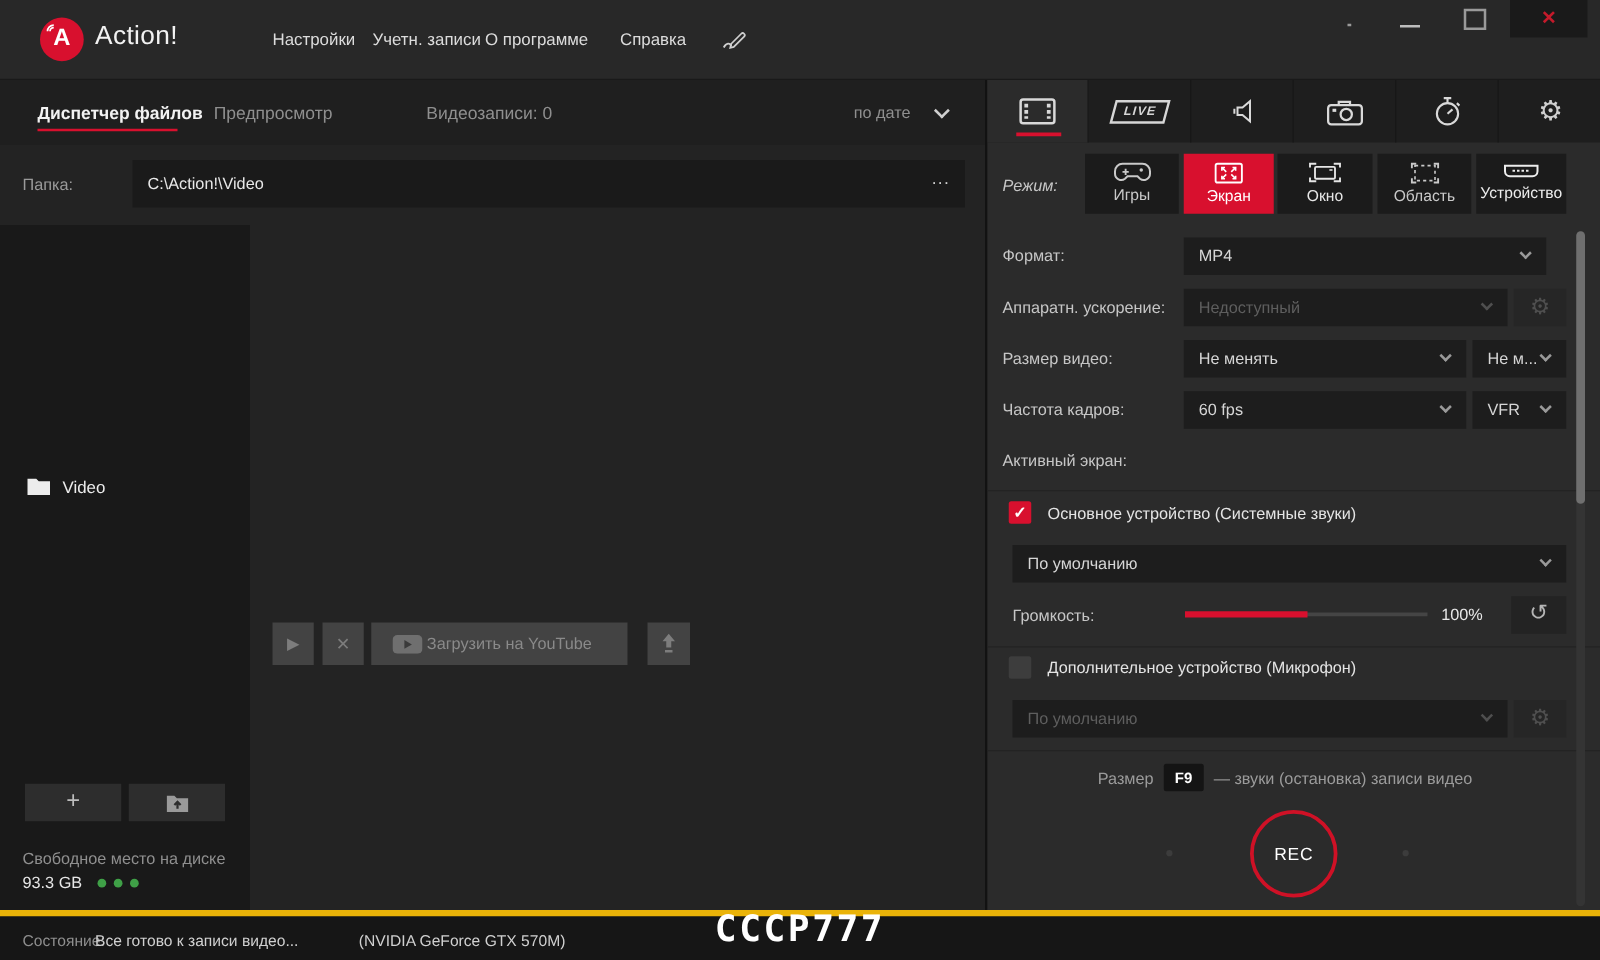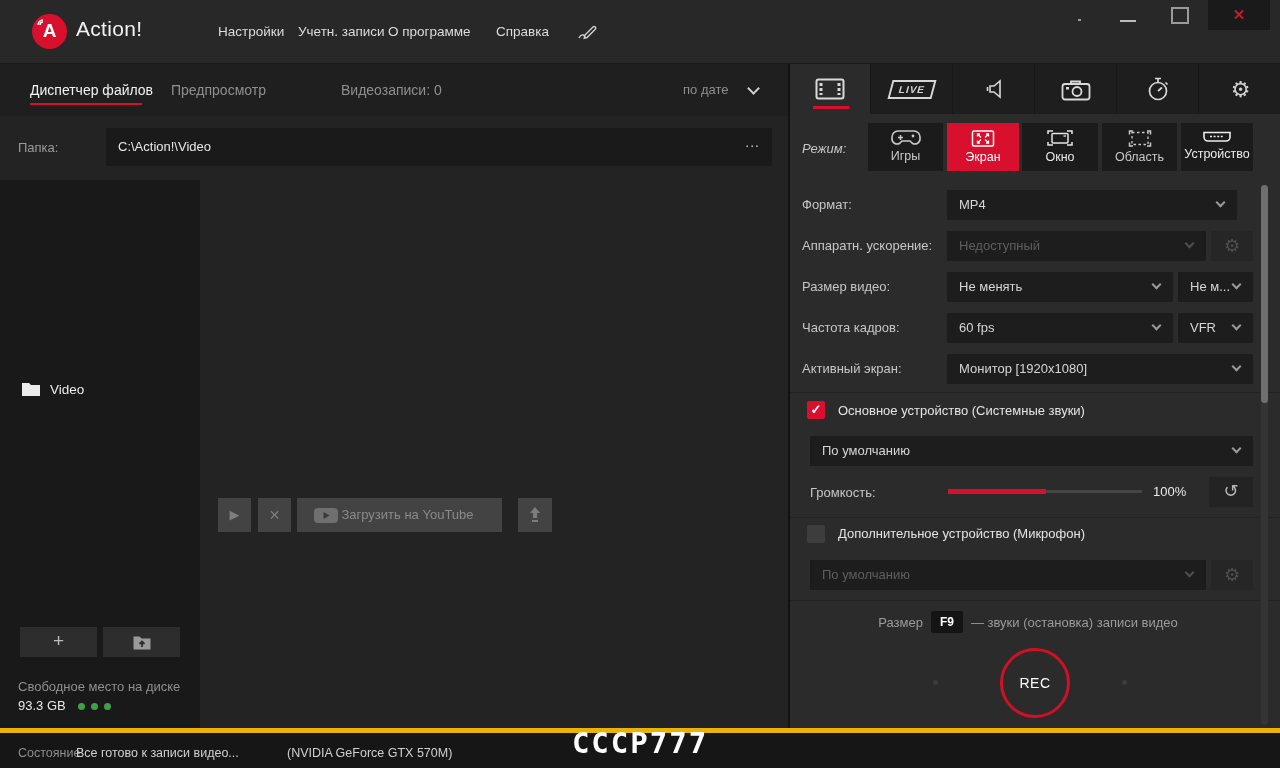--- a/index.html
+++ b/index.html
@@ -15,21 +15,21 @@
   .app-title { position:absolute; left:76px; top:17px; font-size:21px; color:#f2f2f2; letter-spacing:.3px; }
   .menu-item { position:absolute; top:24px; font-size:13.5px; color:#dcdcdc; cursor:default; }
   .win-dot { position:absolute; left:1078px; top:19px; width:3px; height:2px; background:#9a9a9a; }
   .win-min { position:absolute; left:1120px; top:12px; width:16px; height:10px; border-bottom:2px solid #bdbdbd; }
   .win-max { position:absolute; left:1171px; top:7px; width:18px; height:17px; border:2px solid #9a9a9a; }
   .win-close { position:absolute; left:1208px; top:0; width:62px; height:30px; background:#1a1a1a; color:#c41a2b; font-size:15px; font-weight:bold; text-align:center; line-height:30px; }
 
   
   .tabbar { position:absolute; left:0; top:64px; width:788px; height:52px; background:#1f1f1f; }
   .tab { position:absolute; top:18px; font-size:14px; color:#8f8f8f; }
-  .tab.active { color:#f2f2f2; }
+  .tab.active { color:#f2f2f2;font-weight:bold; }
   .tab-underline { position:absolute; left:30px; top:39px; width:112px; height:2px; background:#d8102e; }
   .sort-chev { position:absolute; left:749px; top:20px; width:9px; height:9px; border-right:2px solid #cfcfcf; border-bottom:2px solid #cfcfcf; transform:rotate(45deg); }
 
   .folderrow { position:absolute; left:0; top:116px; width:788px; height:64px; background:#232323; }
   .folder-label { position:absolute; left:18px; top:24px; font-size:13px; color:#9a9a9a; }
   .folder-input { position:absolute; left:106px; top:12px; width:666px; height:38px; background:#1a1a1a; }
   .folder-path { position:absolute; left:12px; top:11px; font-size:13px; color:#e8e8e8; }
   .browse-dots { position:absolute; right:12px; top:6px; font-size:14px; color:#cfcfcf; letter-spacing:1px; }
 
   .sidebar { position:absolute; left:0; top:180px; width:200px; height:548px; background:#191919; }
@@ -315,24 +315,20 @@
     <div class="dd" style="left:157px;top:249px;width:226px">
       <span class="dd-text">60 fps</span>
       <span class="chev"></span>
     </div>
     <div class="dd" style="left:388px;top:249px;width:75px">
       <span class="dd-text">VFR</span>
       <span class="chev"></span>
     </div>
 
     <div class="row-label" style="top:297px">Активный экран:</div>
-    <div class="dd" style="left:157px;top:290px;width:306px">
-      <span class="dd-text">Монитор [1920x1080]</span>
-      <span class="chev"></span>
-    </div>
 
     <div class="hsep" style="top:328px"></div>
 
     <div class="cb checked" style="left:17px;top:337px">✓</div>
     <div class="cb-label" style="left:48px;top:339px">Основное устройство (Системные звуки)</div>
     <div class="dd" style="left:20px;top:372px;width:443px">
       <span class="dd-text">По умолчанию</span>
       <span class="chev"></span>
     </div>
 

